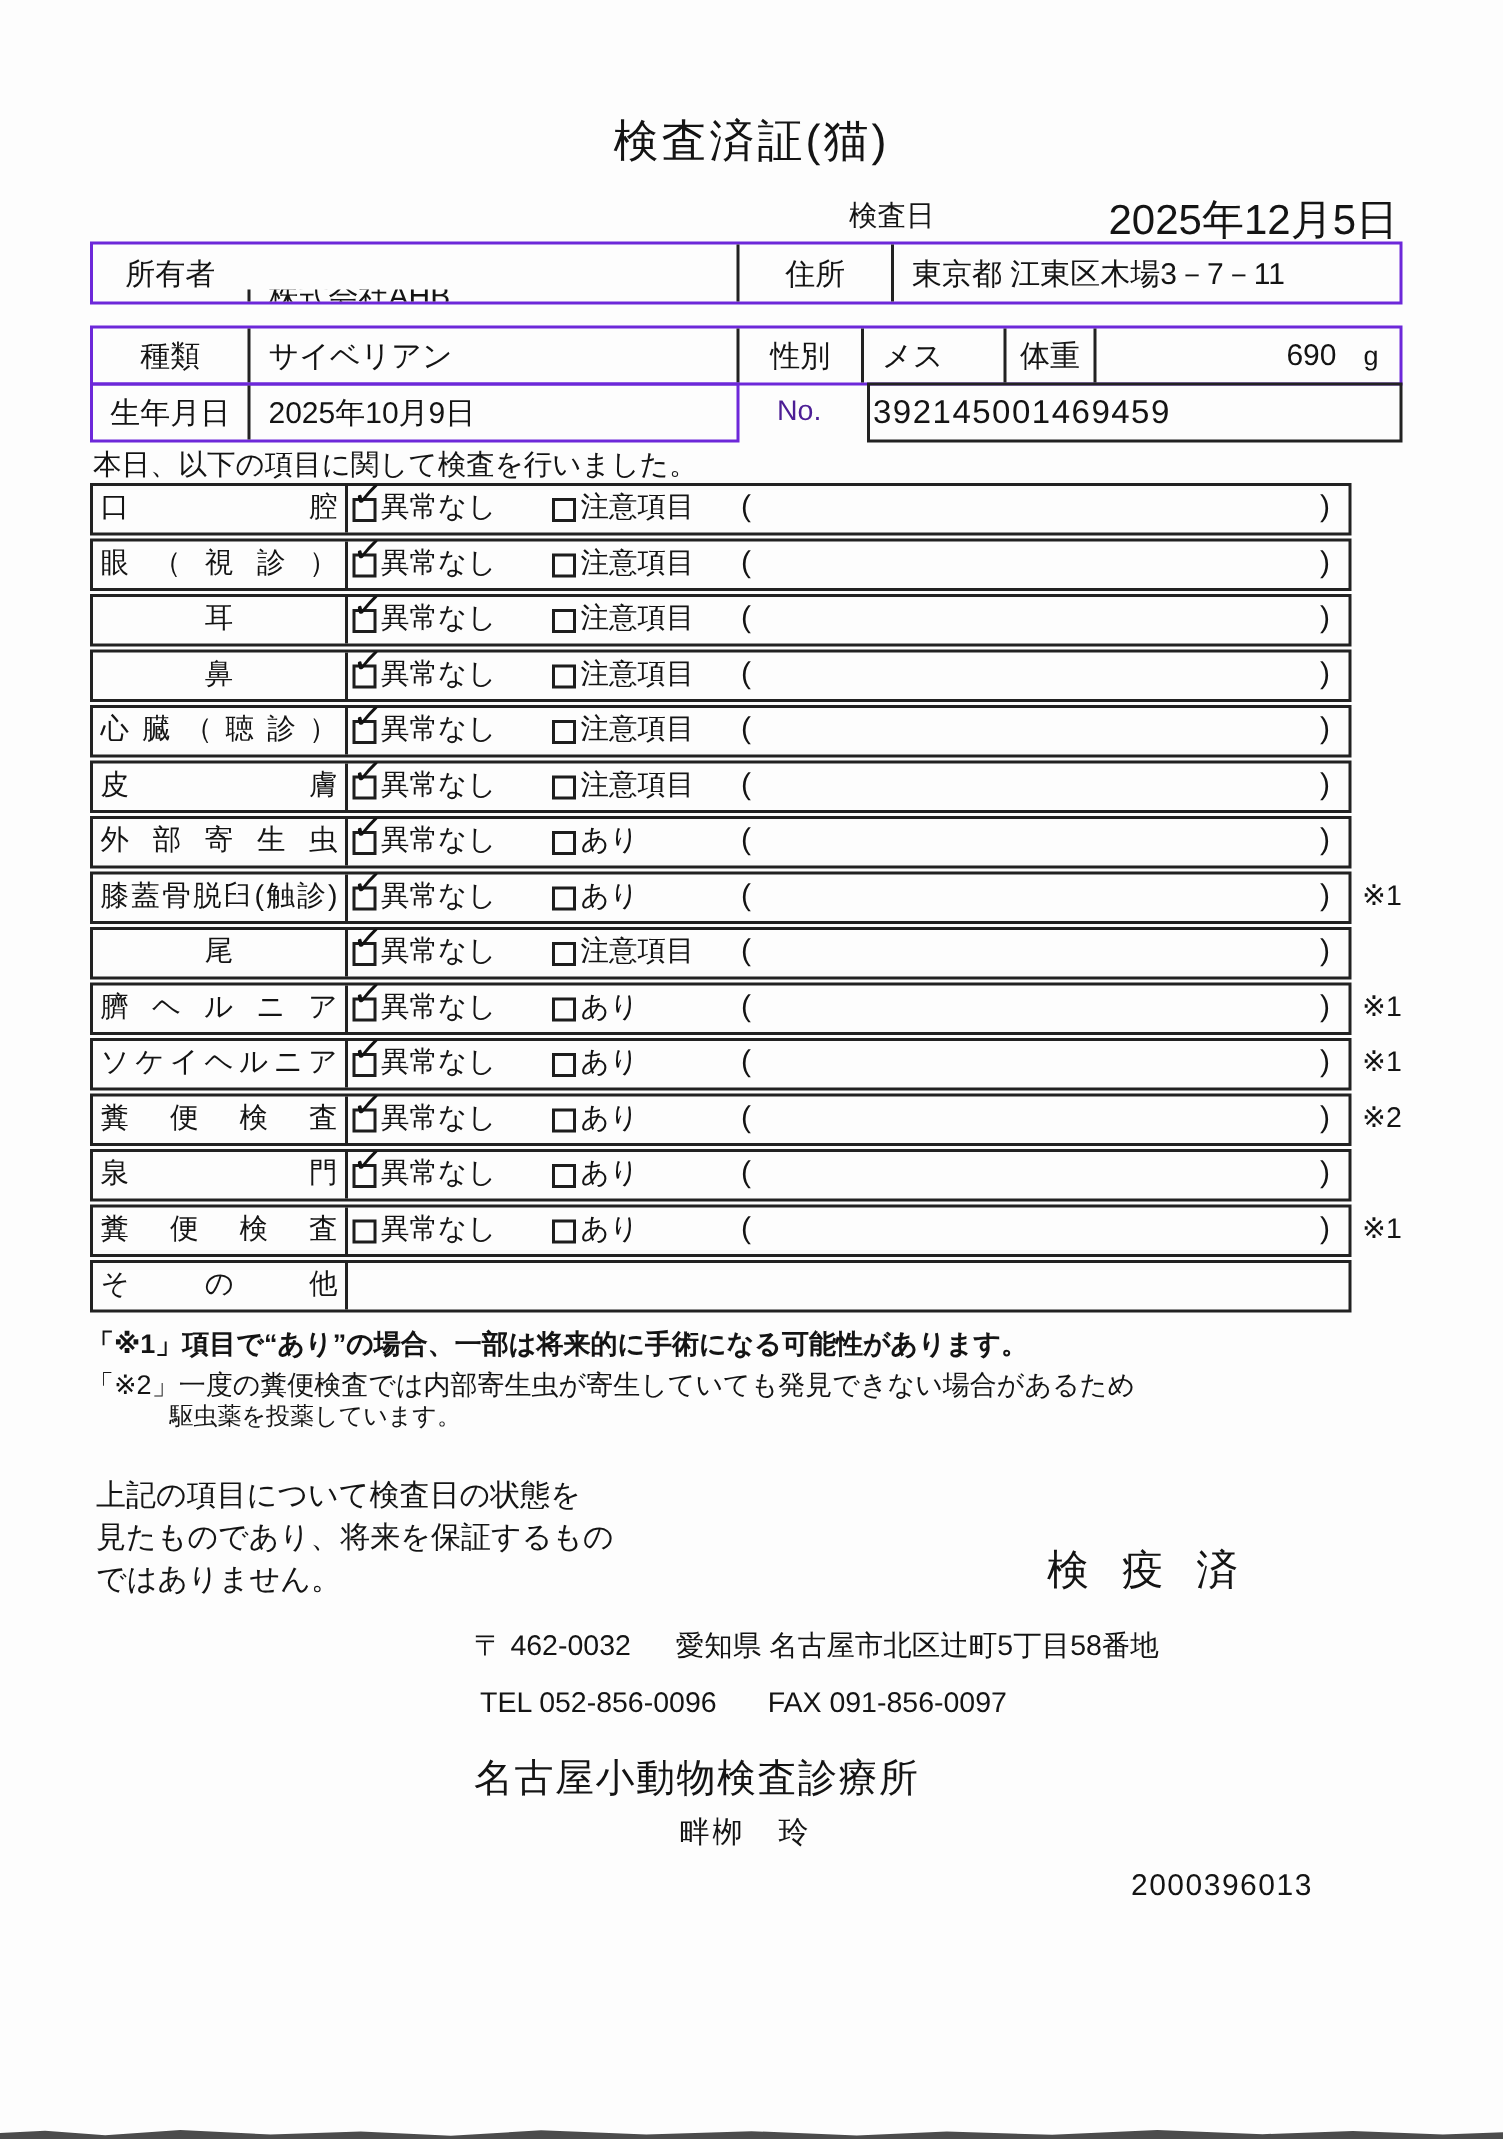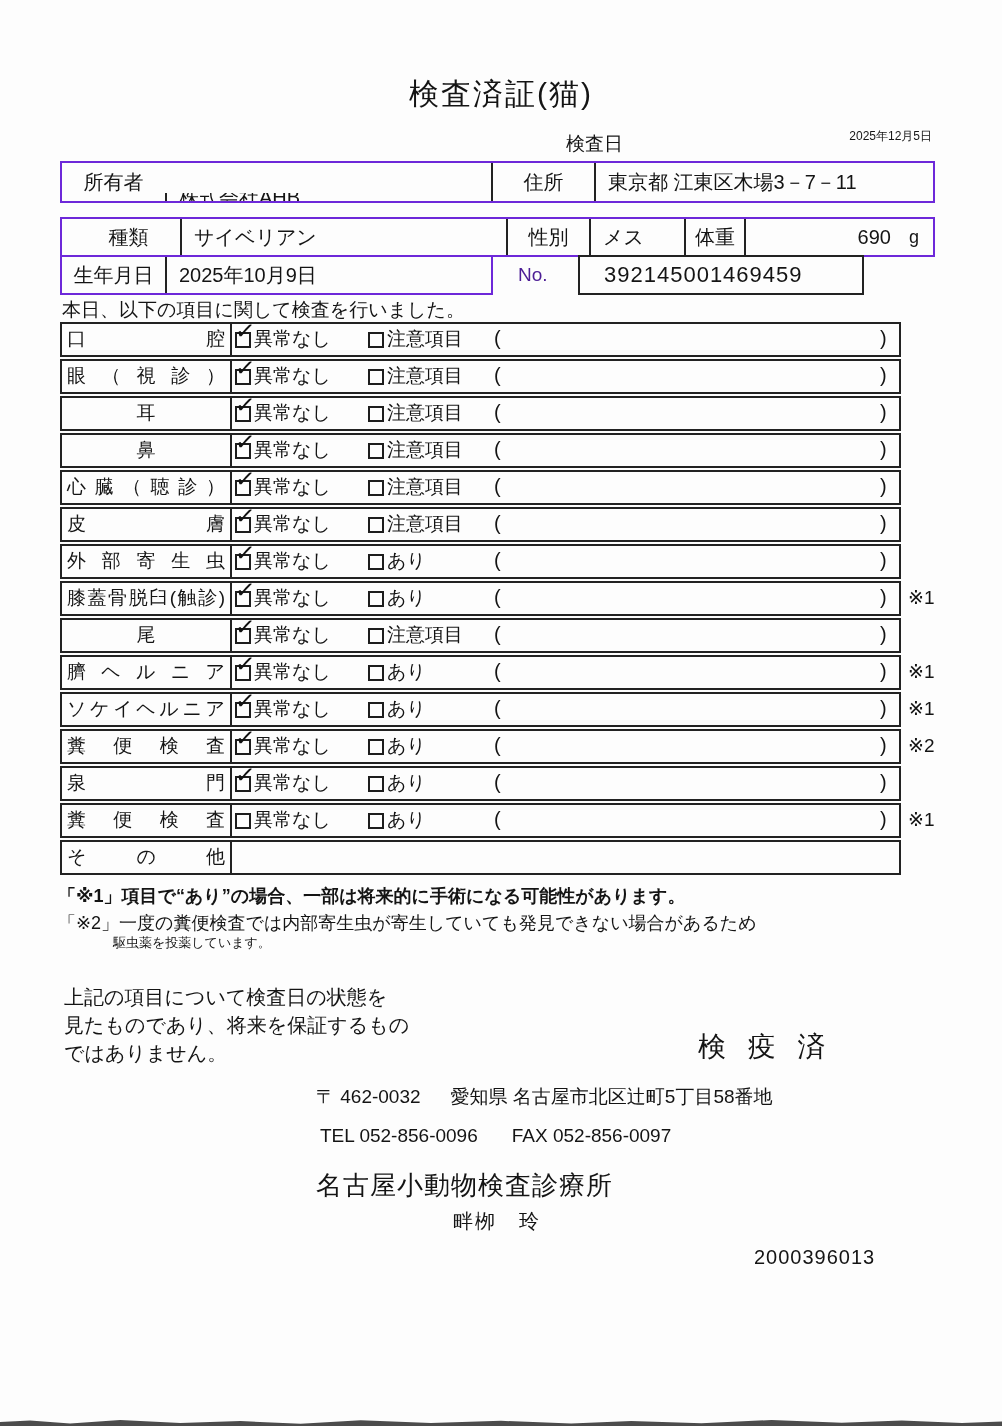--- a/index.html
+++ b/index.html
@@ -5,36 +5,36 @@
   html,body{margin:0;padding:0;}
   body{
     width:1002px;height:1426px;position:relative;background:#fdfdfd;
     font-family:"Liberation Sans","DejaVu Sans",sans-serif;color:#141414;
     overflow:hidden;
   }
   .abs{position:absolute;}
   
   .title{left:0;right:0;top:74px;text-align:center;font-size:30px;font-weight:500;letter-spacing:2px;}
   .date-label{left:566px;top:131px;font-size:19px;}
-  .date-value{right:70px;top:128px;font-size:12px;}
+  .date-value{right:70px;top:128px;font-size:28px;}
   
   .tbl{border:2px solid #6d28d9;box-sizing:border-box;display:flex;background:transparent;}
   .cell{box-sizing:border-box;display:flex;align-items:center;font-size:20px;overflow:hidden;white-space:nowrap;}
   .cell.bl{border-left:2px solid #222;}
   .cell.hd{justify-content:center;}
   .cell.pad{padding-left:12px;}
   
   .tblA{left:60px;top:161px;width:875px;height:42px;}
   
-  .tblB1{left:60px;top:217px;width:875px;height:40px;padding-left:15px;}
+  .tblB1{left:60px;top:217px;width:875px;height:40px;}
   
   .tblB2{left:60px;top:255px;width:433px;height:40px;}
   .no-label{left:518px;top:264px;font-size:19px;color:#4c1d95;}
-  .no-box{left:578px;top:255px;width:286px;height:40px;border:2px solid #222;box-sizing:border-box;
-          display:flex;align-items:center;padding-left:24px;font-size:22px;letter-spacing:1px;}
+  .no-box{left:578px;top:255px;width:357px;height:40px;border:2px solid #222;box-sizing:border-box;
+          display:flex;align-items:center;padding-left:2px;font-size:22px;letter-spacing:1px;}
   .wcell{justify-content:flex-end;padding-right:14px;gap:18px;}
   .wunit{font-size:18px;}
   .intro{left:62px;top:297px;font-size:19px;}
   
   .row-slot{position:absolute;left:60px;width:890px;height:35px;}
   .row-box{position:absolute;left:0;top:0;width:841px;height:35px;border:2px solid #222;box-sizing:border-box;display:flex;}
   .lbl{width:170px;flex:none;border-right:2px solid #222;box-sizing:border-box;padding:0 5px;
        font-size:19px;line-height:29px;white-space:nowrap;overflow:hidden;}
   .lbl.justify{text-align:justify;text-align-last:justify;}
   .lbl.center{text-align:center;}
@@ -46,21 +46,21 @@
   .cb2{left:136px;}
   .opt{position:absolute;top:0;}
   .opt1{left:22px;}
   .opt2{left:155px;}
   .p-open{position:absolute;left:262px;top:0;font-size:20px;}
   .p-close{position:absolute;left:648px;top:0;font-size:20px;}
   .note{position:absolute;left:848px;top:5px;font-size:19px;}
   
   .fn1{left:58px;top:884px;font-size:18px;font-weight:bold;}
   .fn2{left:58px;top:911px;font-size:18px;}
-  .fn3{left:113px;top:934px;font-size:13px;font-family:Liberation Serif, serif;}
+  .fn3{left:113px;top:934px;font-size:16px;font-family:Liberation Serif, serif;}
   
   .disclaimer{left:64px;top:983px;font-size:20px;line-height:28px;}
   .stamp{left:698px;top:1028px;font-size:28px;letter-spacing:7px;font-weight:500;}
   .postal-line{left:316px;top:1084px;font-size:19px;}
   .postal-line .addr{margin-left:30px;}
   .tel-line{left:320px;top:1125px;font-size:19px;}
   .tel-line .fax{margin-left:34px;}
   .clinic-name{left:316px;top:1168px;font-size:26px;letter-spacing:1px;}
   .vet-name{left:453px;top:1208px;font-size:20px;letter-spacing:2px;}
   .serial{left:754px;top:1246px;font-size:20px;letter-spacing:1px;}
@@ -372,19 +372,19 @@
   <div>見たものであり、将来を保証するもの</div>
   <div>ではありません。</div>
 </div>
 
 <div class="abs stamp">検 疫 済</div>
 
 <div class="abs postal-line">
   <span>〒 462-0032</span><span class="addr">愛知県 名古屋市北区辻町5丁目58番地</span>
 </div>
 <div class="abs tel-line">
-  <span>TEL 052-856-0096</span><span class="fax">FAX 052-856-0097</span>
+  <span>TEL 052-856-0096</span><span class="fax">FAX 091-856-0097</span>
 </div>
 <div class="abs clinic-name">名古屋小動物検査診療所</div>
 <div class="abs vet-name">畔栁　玲</div>
 <div class="abs serial">2000396013</div>
 
 <div class="abs scan-band"></div>
 
 </body></html>

